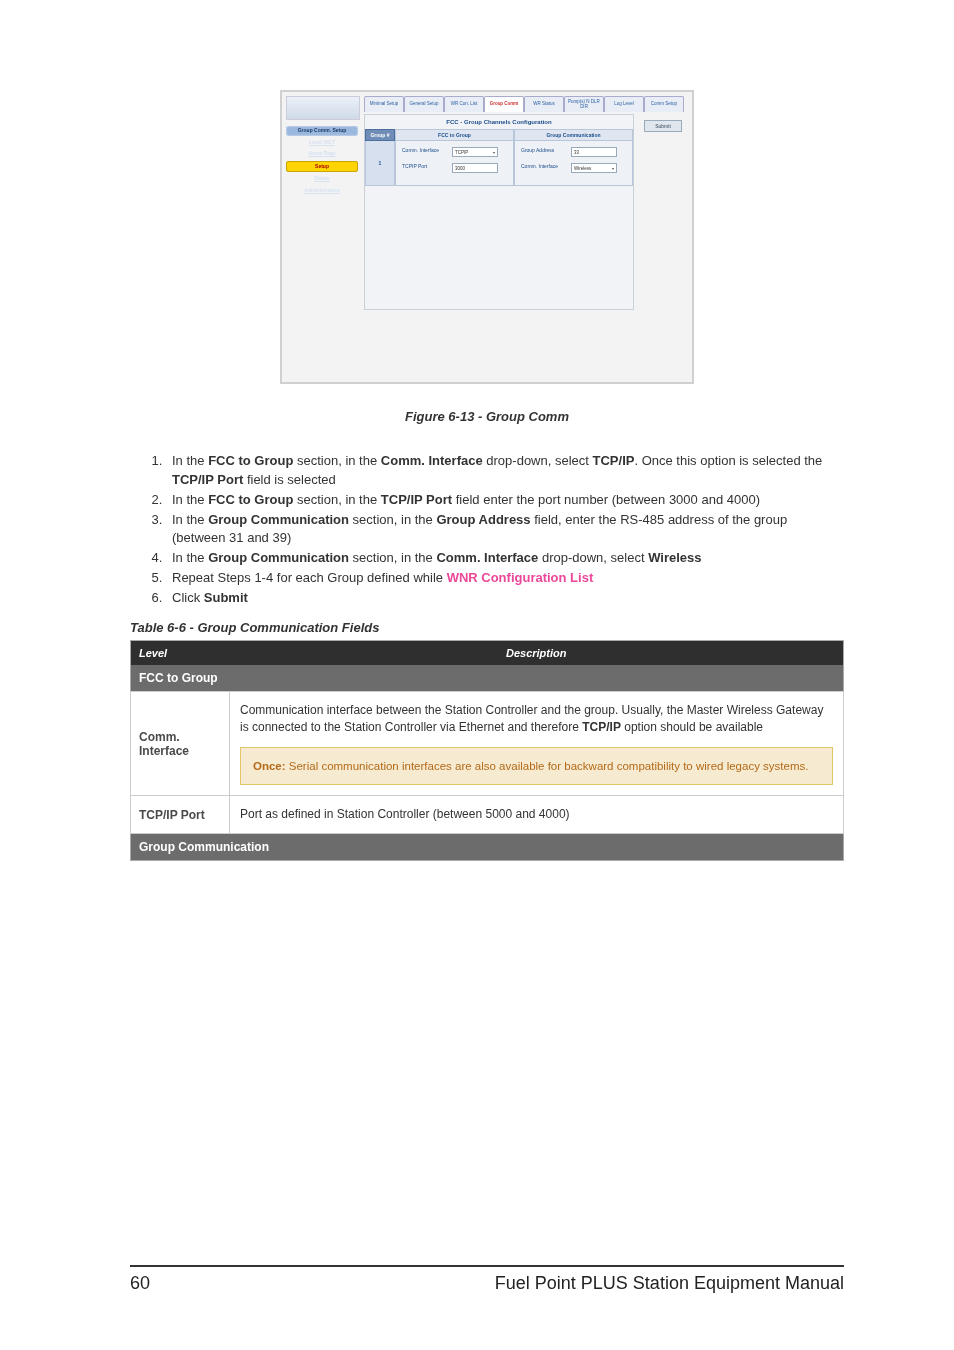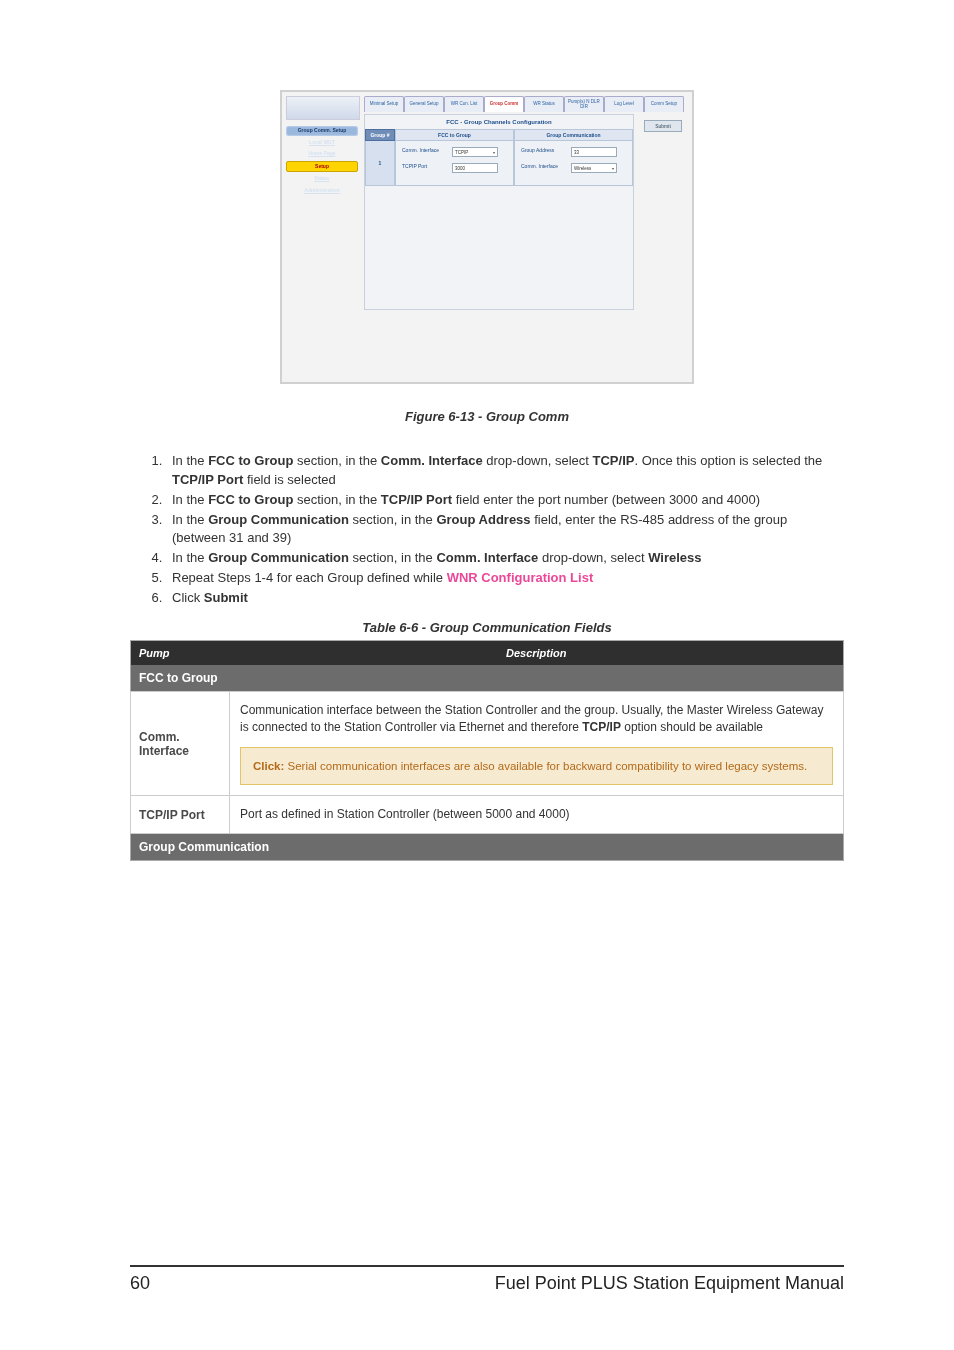--- a/index.html
+++ b/index.html
@@ -211,21 +211,20 @@
   ol.steps li {
     margin: 0 0 1px 0;
     padding-left: 6px;
   }
   .link {
     color: #ec4899;
     font-weight: bold;
   }
 
   .tbl-caption {
-    text-align: center;
     font-style: italic;
     font-weight: bold;
     font-size: 13px;
     margin: 12px 0 5px 0;
   }
 
   table.data {
     width: 100%;
     border-collapse: collapse;
     border: 1px solid #aaa;
@@ -367,32 +366,32 @@
     </li>
     <li>
       <span>Click </span><b>Submit</b>
     </li>
   </ol>
 
   <div class="tbl-caption">Table 6-6 - Group Communication Fields</div>
   <table class="data">
     <tbody>
         <tr>
-      <th class="head-field">Pump</th>
+      <th class="head-field">Level</th>
       <th class="head-desc">Description</th>
     </tr>
     <tr>
           <td class="section" colspan="2">FCC to Group</td>
         </tr>
     <tr>
       <td class="field">Comm. Interface</td>
       <td class="desc">
         <span>Communication interface between the Station Controller and the group. Usually, the Master Wireless Gateway is connected to the Station Controller via Ethernet and therefore </span><b>TCP/IP</b><span> option should be available</span>
         <div class="note-box">
-          <b>Click: </b><span>Serial communication interfaces are also available for backward compatibility to wired legacy systems.</span>
+          <b>Once: </b><span>Serial communication interfaces are also available for backward compatibility to wired legacy systems.</span>
         </div>
       </td>
     </tr>
     <tr>
       <td class="field">TCP/IP Port</td>
       <td class="desc">Port as defined in Station Controller (between 5000 and 4000)</td>
     </tr>
     <tr>
           <td class="section" colspan="2">Group Communication</td>
         </tr>

